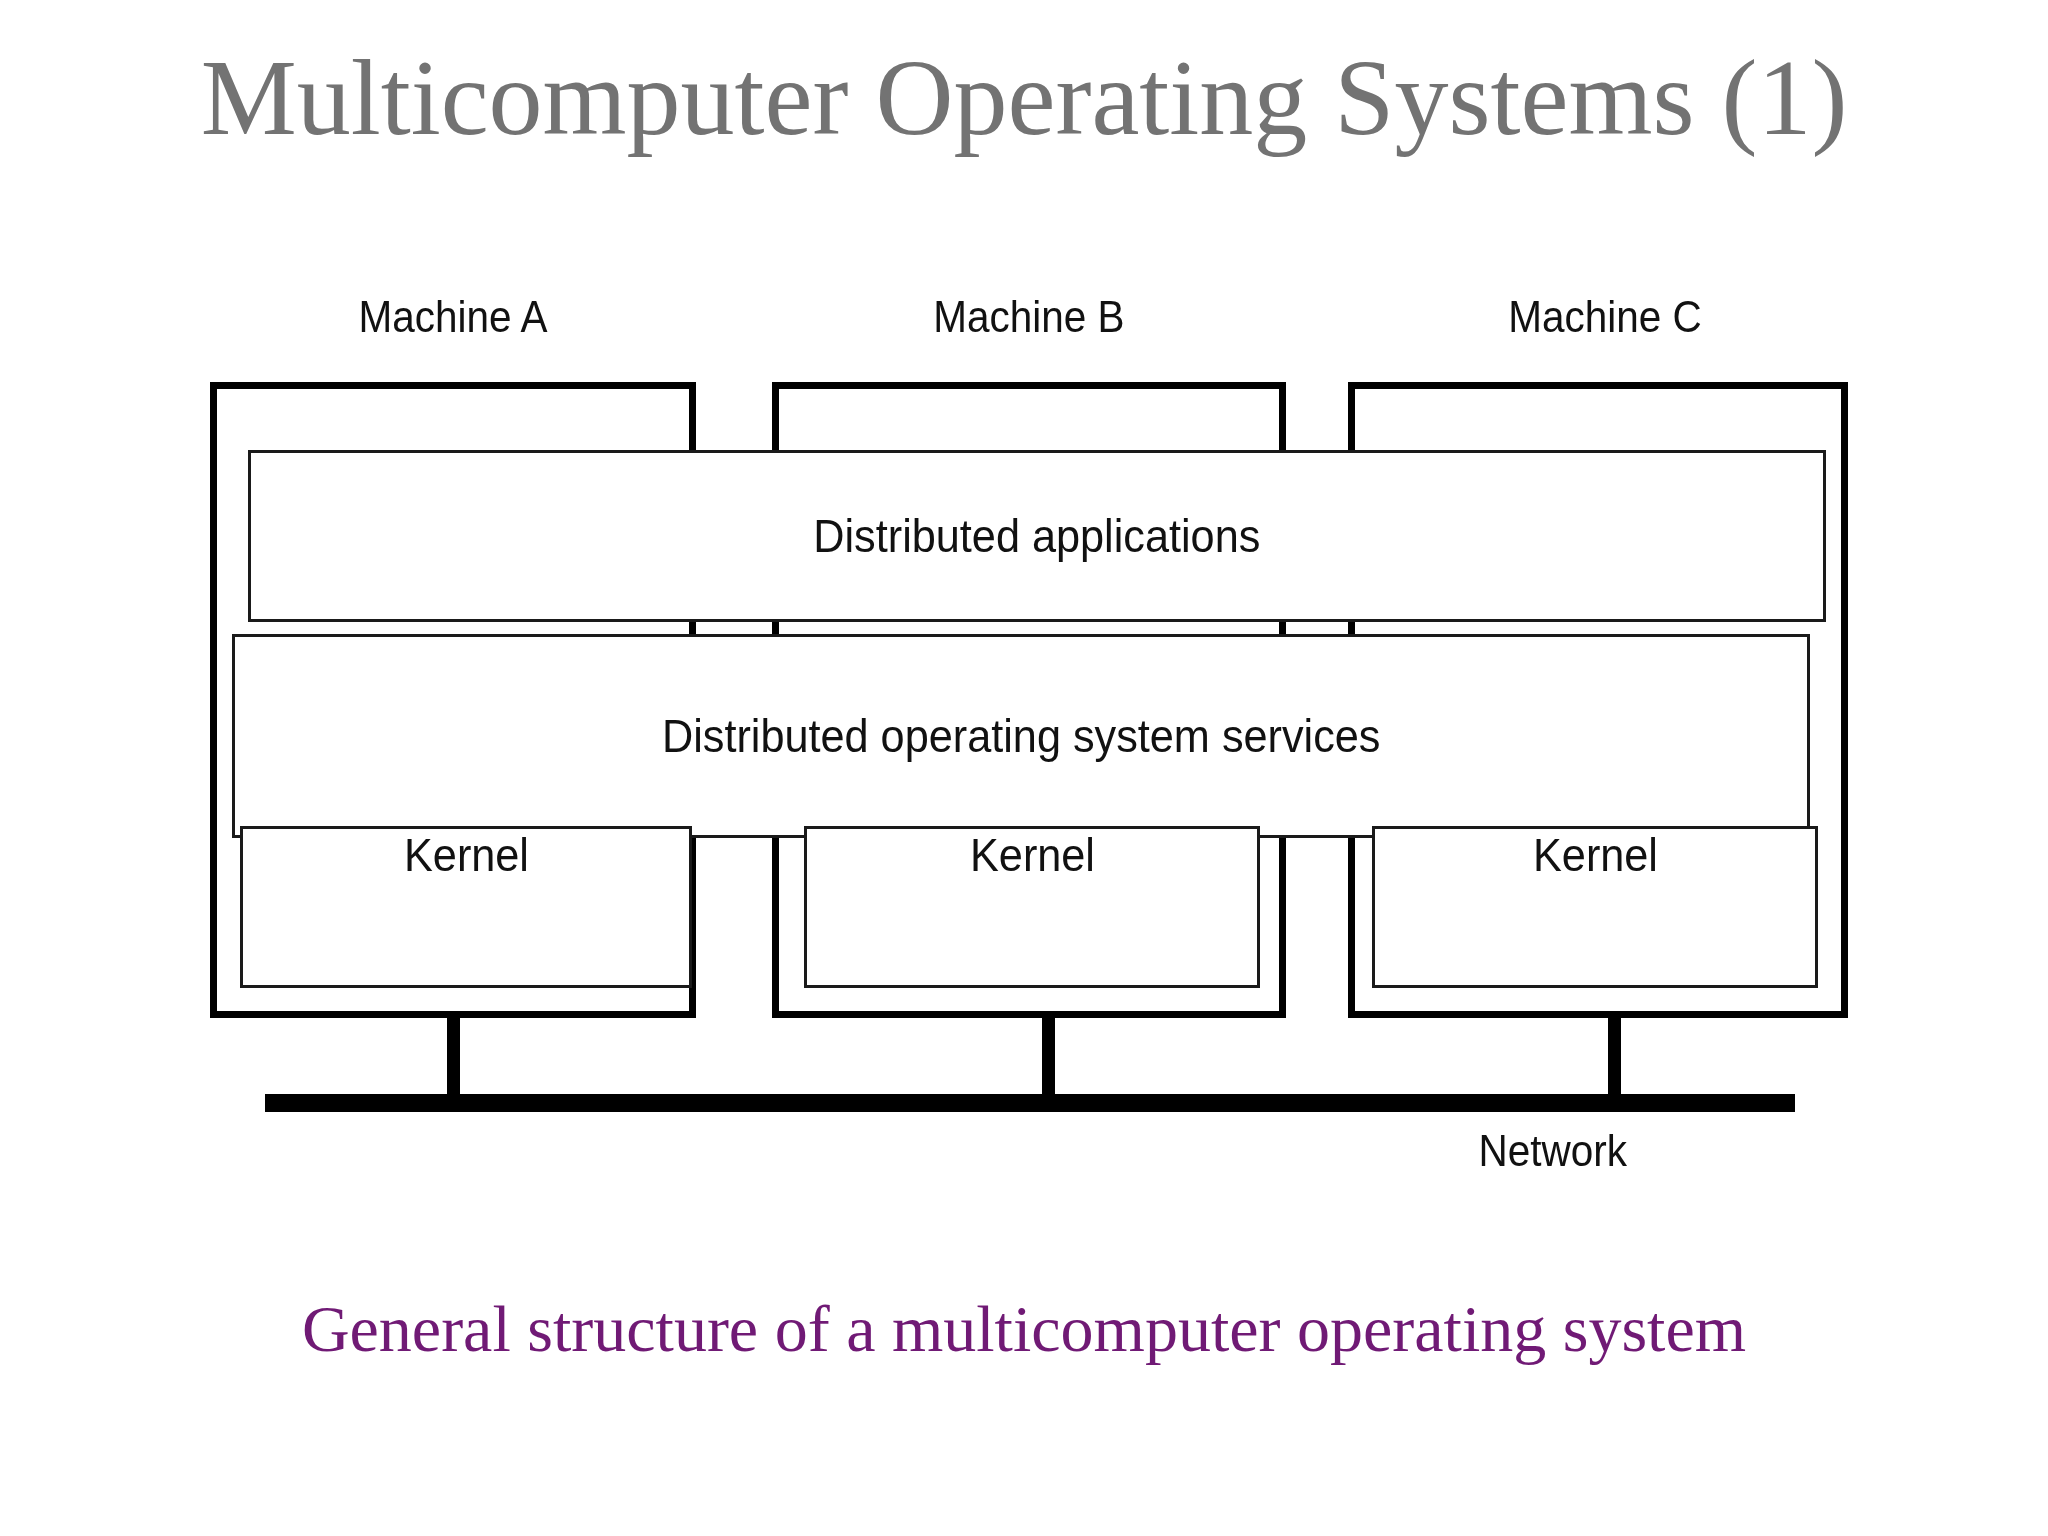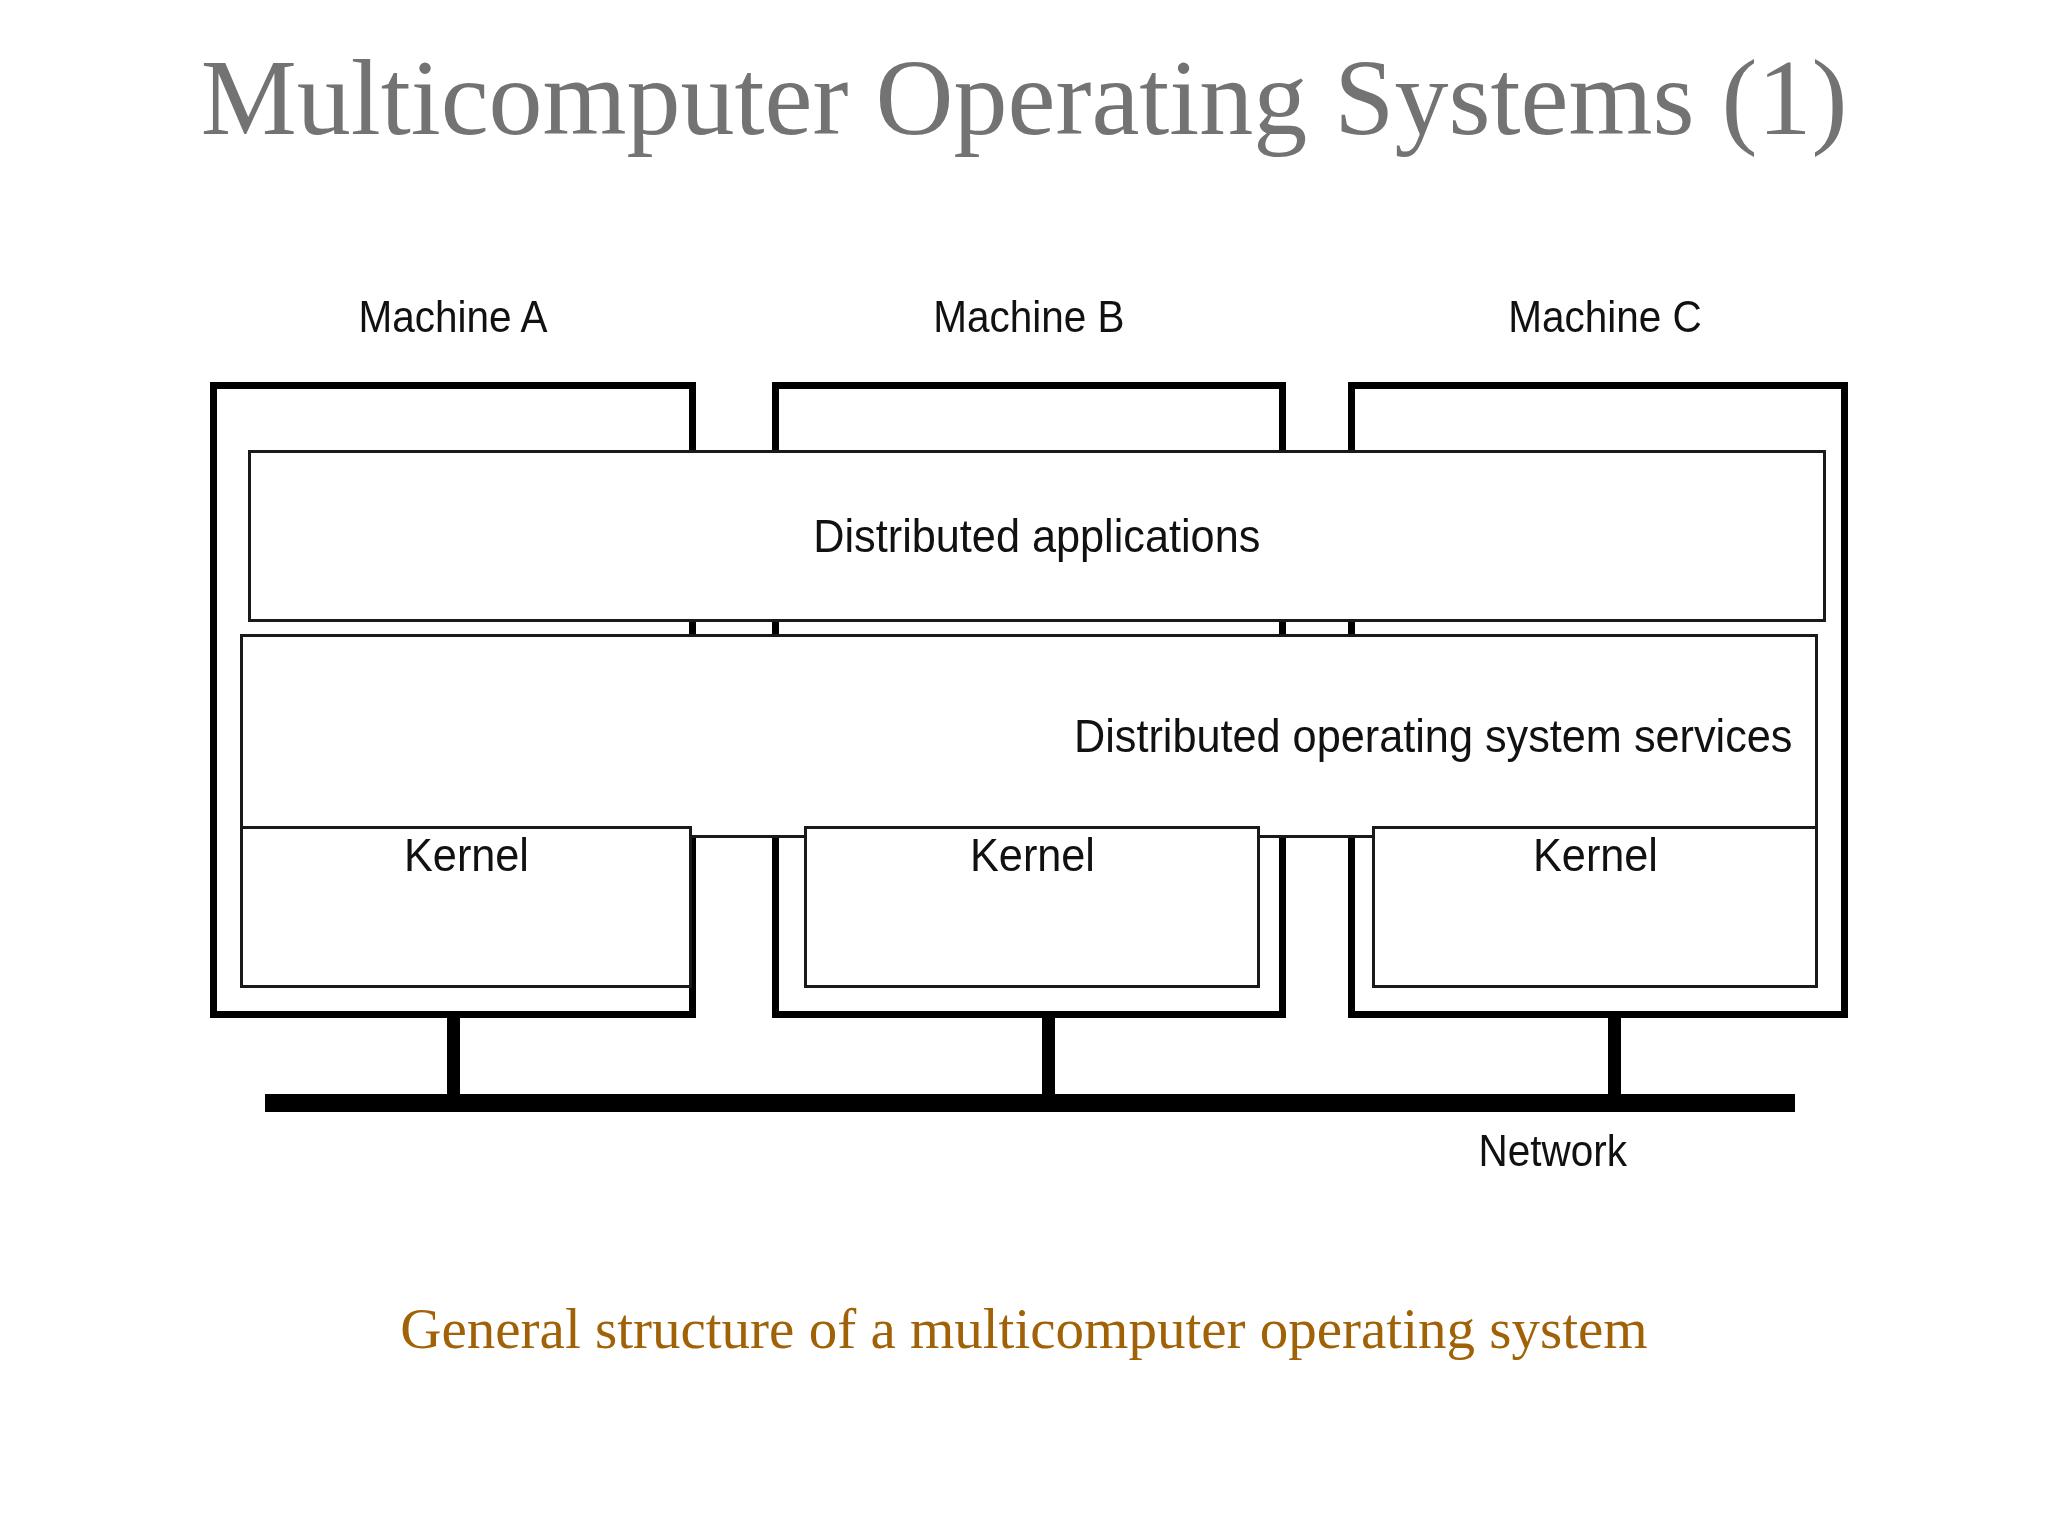--- a/index.html
+++ b/index.html
@@ -127,23 +127,23 @@
     transform: scaleX(0.92);
   }
 
   
   #caption {
     position: absolute;
     left: 0;
     top: 1290px;
     width: 2048px;
     text-align: center;
-    color: #a16207;
+    color: #701a75;
     font-family: "Liberation Serif", serif;
-    font-size: 57px;
+    font-size: 66px;
     line-height: 78px;
     white-space: nowrap;
   }
 </style>
 </head>
 <body>
 
 <div id="slide">
 
   <div id="slide-title">Multicomputer Operating Systems (1)</div>
@@ -155,21 +155,21 @@
     <div class="machine-label" style="left:1362px; top:292px; width:486px;">Machine C</div>
 
     <div class="machine-box" style="left:210px; top:382px; width:486px; height:636px;"></div>
     <div class="machine-box" style="left:772px; top:382px; width:514px; height:636px;"></div>
     <div class="machine-box" style="left:1348px; top:382px; width:500px; height:636px;"></div>
 
     <div class="layer-bar" style="left:248px; top:450px; width:1578px; height:172px;">
       <span class="layer-text">Distributed applications</span>
     </div>
 
-    <div class="layer-bar" style="left:240px; top:634px; width:1578px; height:204px;justify-content:flex-end;">
+    <div class="layer-bar" style="left:232px; top:634px; width:1578px; height:204px;">
       <span class="layer-text">Distributed operating system services</span>
     </div>
 
     <div class="kernel-box" style="left:240px; top:826px; width:452px; height:162px;">
       <span class="kernel-text">Kernel</span>
     </div>
     <div class="kernel-box" style="left:804px; top:826px; width:456px; height:162px;">
       <span class="kernel-text">Kernel</span>
     </div>
     <div class="kernel-box" style="left:1372px; top:826px; width:446px; height:162px;">

